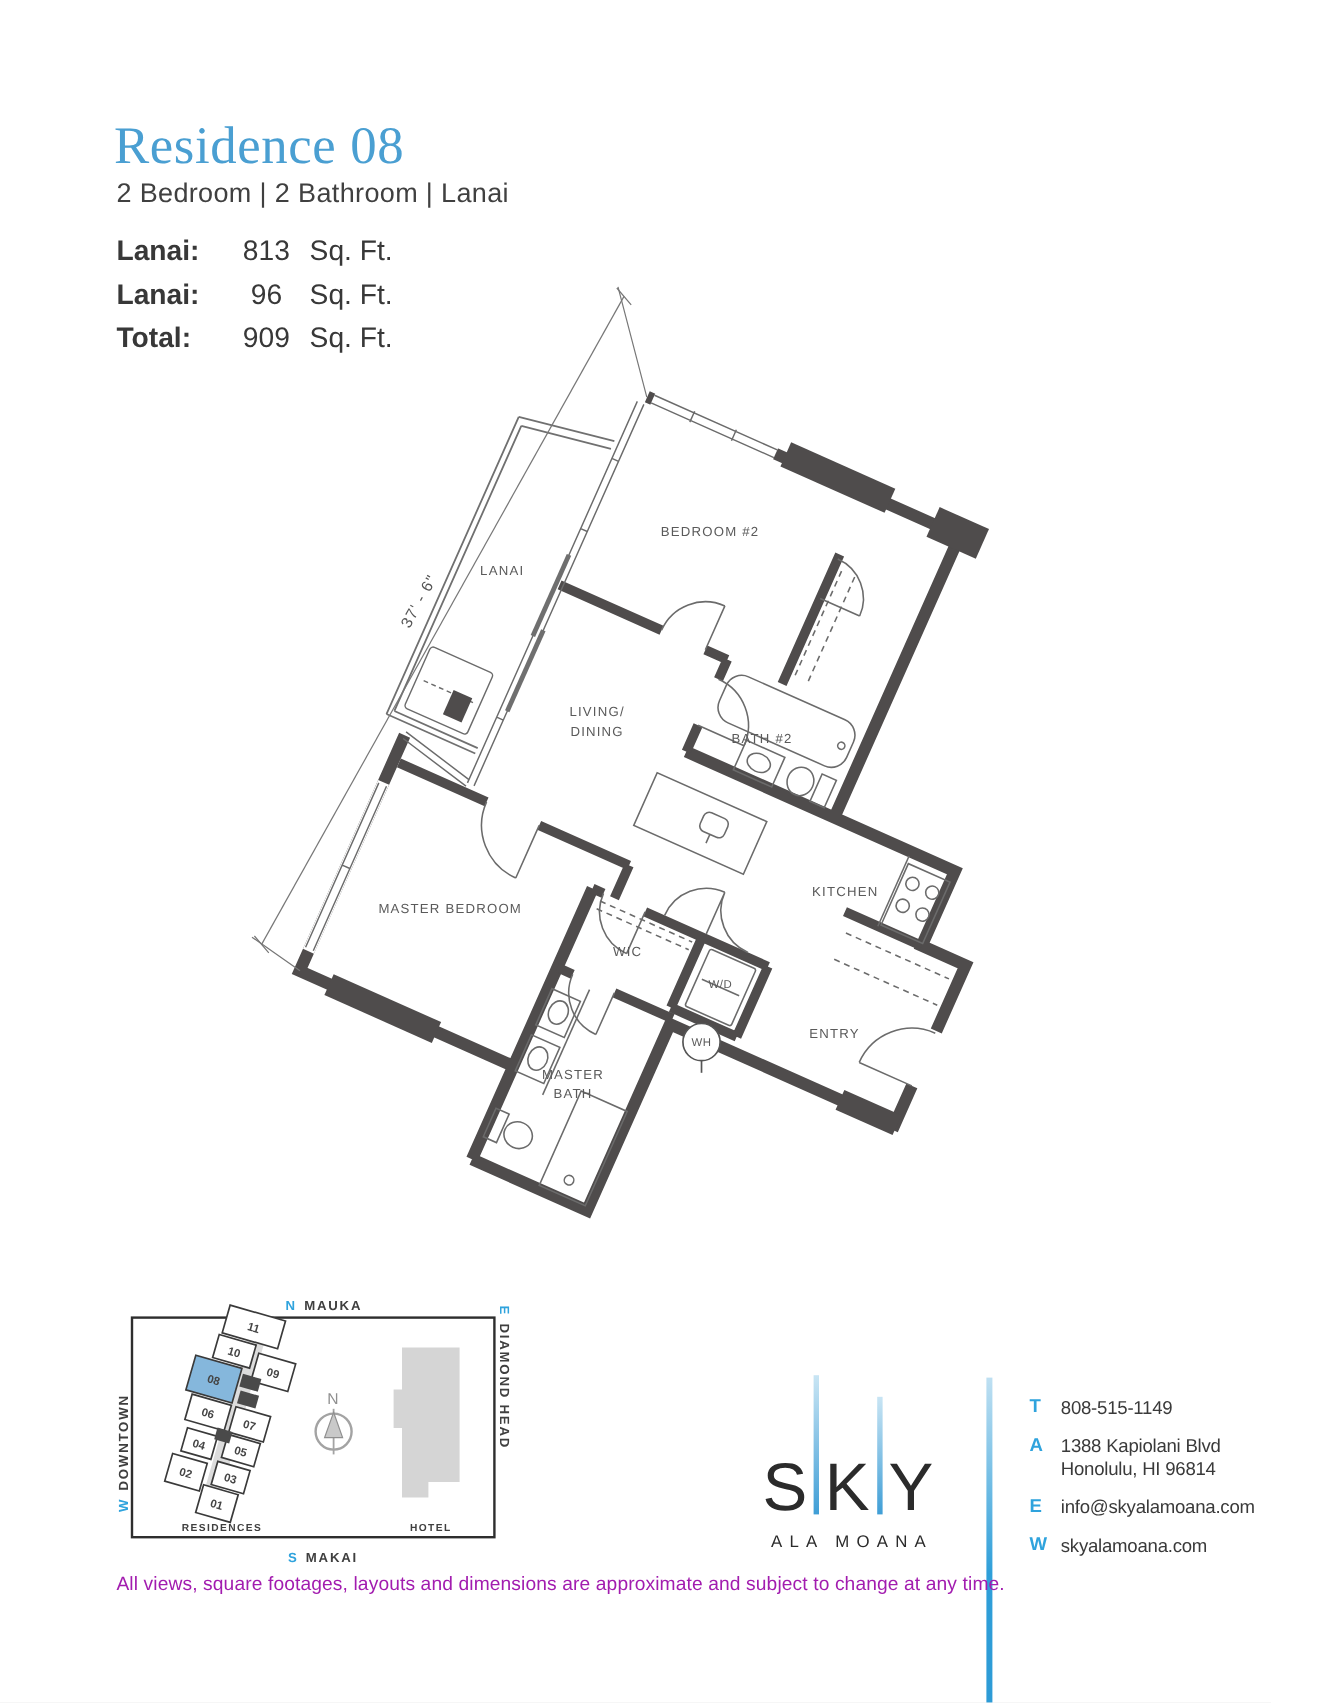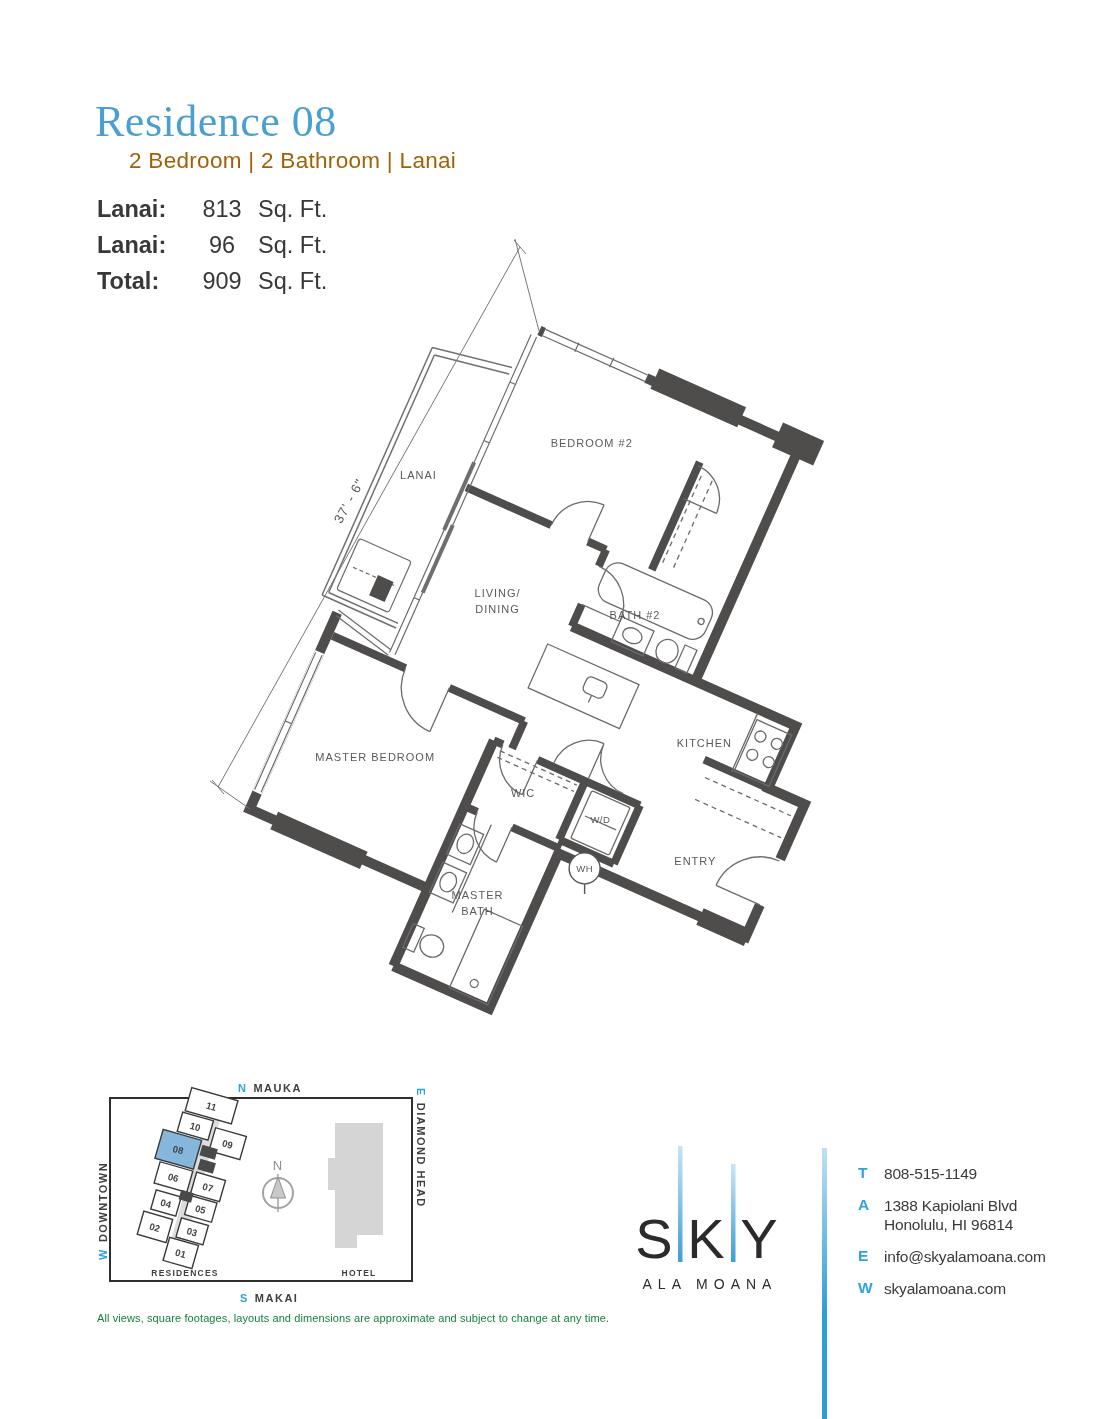--- a/index.html
+++ b/index.html
@@ -12,21 +12,21 @@
     font-family:"Liberation Sans", sans-serif;
   }
   
   .title{
     position:absolute;left:95px;top:96px;
     font-family:"Liberation Serif", serif;
     font-size:44px;color:#4a9fd2;letter-spacing:0.5px;
   }
   .subtitle{
     position:absolute;left:97px;top:148px;
-    font-size:22.5px;color:#a16207;letter-spacing:0.3px;margin-left:32px;
+    font-size:22.5px;color:#404040;letter-spacing:0.3px;
   }
   .stats{position:absolute;left:97px;top:196px;}
   .stat-row{display:flex;align-items:baseline;margin-bottom:9px;font-size:23.5px;color:#383838;}
   .stat-label{font-weight:bold;width:95px;}
   .stat-value{display:inline-block;width:60px;text-align:center;}
   .stat-unit{margin-left:6px;}
   
   .plan-svg{position:absolute;left:170px;top:235px;}
   .plan-svg text{font-family:"Liberation Sans", sans-serif;}
   .room-label{font-size:11px;letter-spacing:1px;fill:#5a5a5a;text-anchor:middle;}
@@ -49,21 +49,21 @@
     position:absolute;left:822px;top:1148px;width:5px;height:271px;
     background:linear-gradient(to bottom,#bfe0f2,#2f9fd9 60%,#2d9bd6);
   }
   .contact{position:absolute;left:858px;top:1164px;width:235px;}
   .contact-row{display:flex;margin-bottom:13px;font-size:15.5px;}
   .contact-label{color:#2fa3dd;font-weight:bold;width:26px;flex:none;}
   .contact-text{color:#3a3a3a;letter-spacing:-0.2px;line-height:19px;}
   
   .disclaimer{
     position:absolute;left:97px;top:1312px;
-    font-size:11px;color:#15803d;letter-spacing:0.1px;
+    font-size:16px;color:#a21caf;letter-spacing:0.1px;
   }
 </style>
 </head>
 <body>
 
 <div class="page">
 
   <div class="title">Residence 08</div>
   <div class="subtitle">2 Bedroom | 2 Bathroom | Lanai</div>
 

